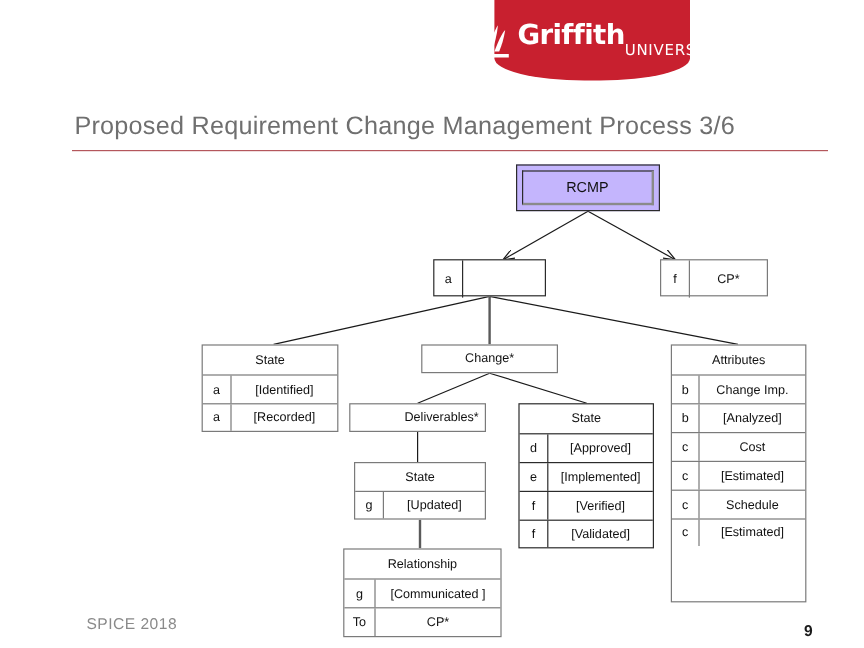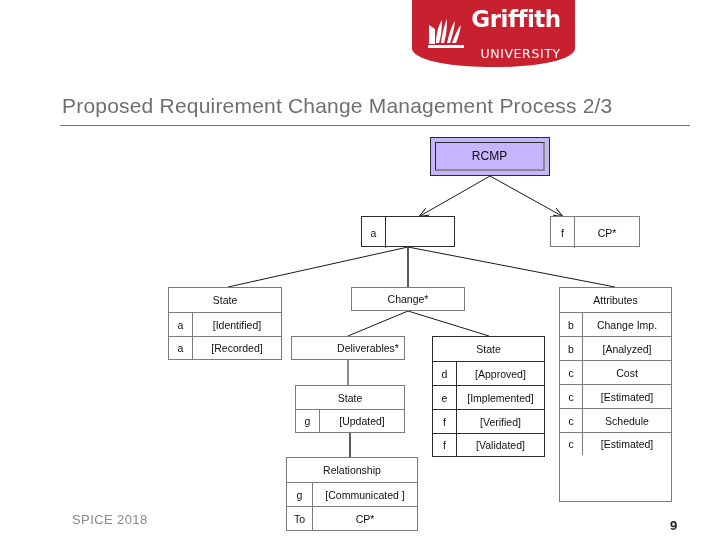--- a/index.html
+++ b/index.html
@@ -17,21 +17,21 @@
     position:absolute;
     left:412px;top:-4px;width:163px;height:71px;
     background:#C8202F;
     border-radius:0 0 46% 46% / 0 0 26% 26%;
   }
   .logo-inner{
     position:absolute;left:0;top:14px;width:163px;height:48px;
     display:flex;align-items:center;justify-content:center;
   }
   .logo-mark{width:40px;height:34px;margin-right:5px;flex:0 0 auto;}
-  .logo-words{display:flex;flex-direction:column;line-height:1;text-align:right;}
+  .logo-words{display:flex;flex-direction:row;line-height:1;}
   .logo-name{
     color:#ffffff;font-size:23px;font-weight:bold;letter-spacing:-0.5px;
     font-family:"DejaVu Sans", sans-serif;
   }
   .logo-sub{
     color:#ffffff;font-size:12.5px;letter-spacing:0.6px;margin-top:17px;
     font-family:"DejaVu Sans", sans-serif;
   }
 
   .slide-title{
@@ -133,21 +133,21 @@
           <path d="M2 28 L38 28 L38 31 L2 31 Z"></path>
         </g>
       </svg>
       <span class="logo-words">
         <span class="logo-name">Griffith</span>
         <span class="logo-sub">UNIVERSITY</span>
       </span>
     </div>
   </div>
 
-  <div class="slide-title">Proposed Requirement Change Management Process 2/3</div>
+  <div class="slide-title">Proposed Requirement Change Management Process 3/6</div>
   <div class="title-rule"></div>
 
   <div id="diagram">
 
     <svg id="wires">
       <defs>
         <marker id="arrowhead" markerWidth="10" markerHeight="8" refX="9" refY="4" orient="auto" markerUnits="userSpaceOnUse">
           <path d="M0,0 L10,4 L0,8" fill="none" stroke="#1a1a1a" stroke-width="1"></path>
         </marker>
       </defs>

